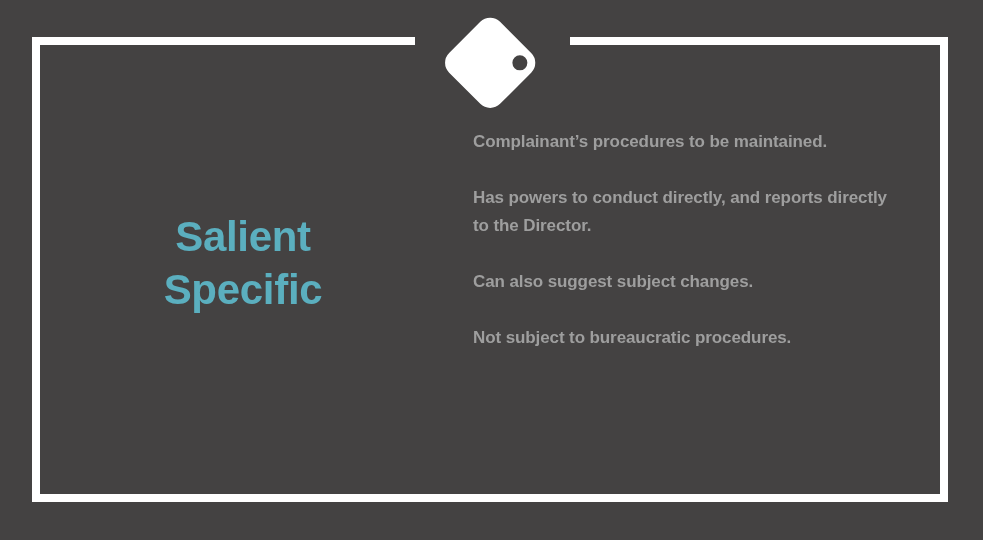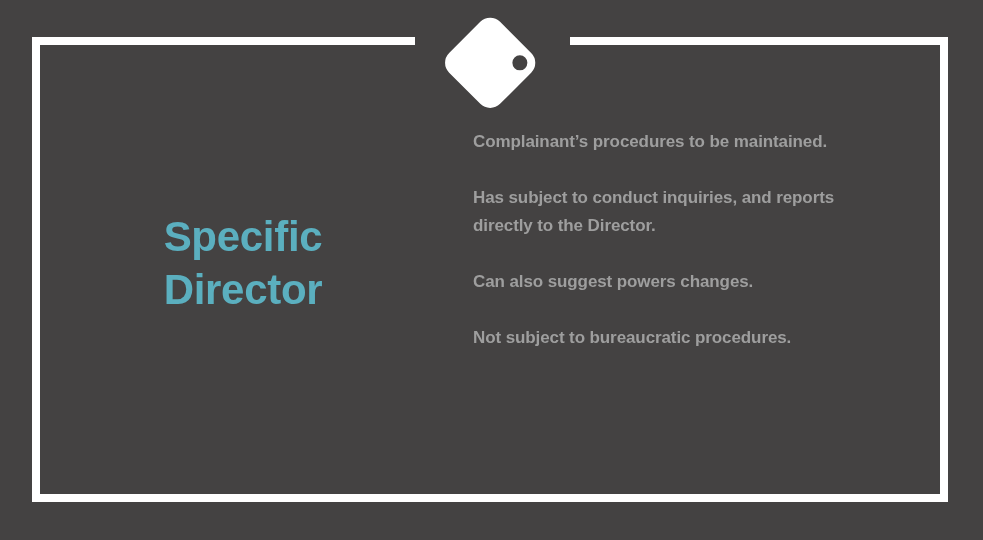--- a/index.html
+++ b/index.html
@@ -107,26 +107,26 @@
         <path d="M28 16 h44 a14 14 0 0 1 14 14 v44 a14 14 0 0 1 -14 14 h-44 a14 14 0 0 1 -14 -14 v-44 a14 14 0 0 1 14 -14 z" fill="#ffffff"></path>
         <circle cx="71" cy="31" r="7.5" fill="#444242"></circle>
       </g>
     </svg>
   </div>
 
   <div id="content">
 
     <div id="title-col">
       <div id="slide-title">
+        <span class="title-line">Salient</span>
         <span class="title-line">Specific</span>
-        <span class="title-line">Director</span>
       </div>
     </div>
 
     <div id="bullets-col">
       <p class="bullet-item">Complainant’s procedures to be maintained.</p>
-      <p class="bullet-item">Has subject to conduct inquiries, and reports directly to the Director.</p>
-      <p class="bullet-item">Can also suggest powers changes.</p>
+      <p class="bullet-item">Has powers to conduct directly, and reports directly to the Director.</p>
+      <p class="bullet-item">Can also suggest subject changes.</p>
       <p class="bullet-item">Not subject to bureaucratic procedures.</p>
     </div>
 
   </div>
 </div>
 
 </body></html>

